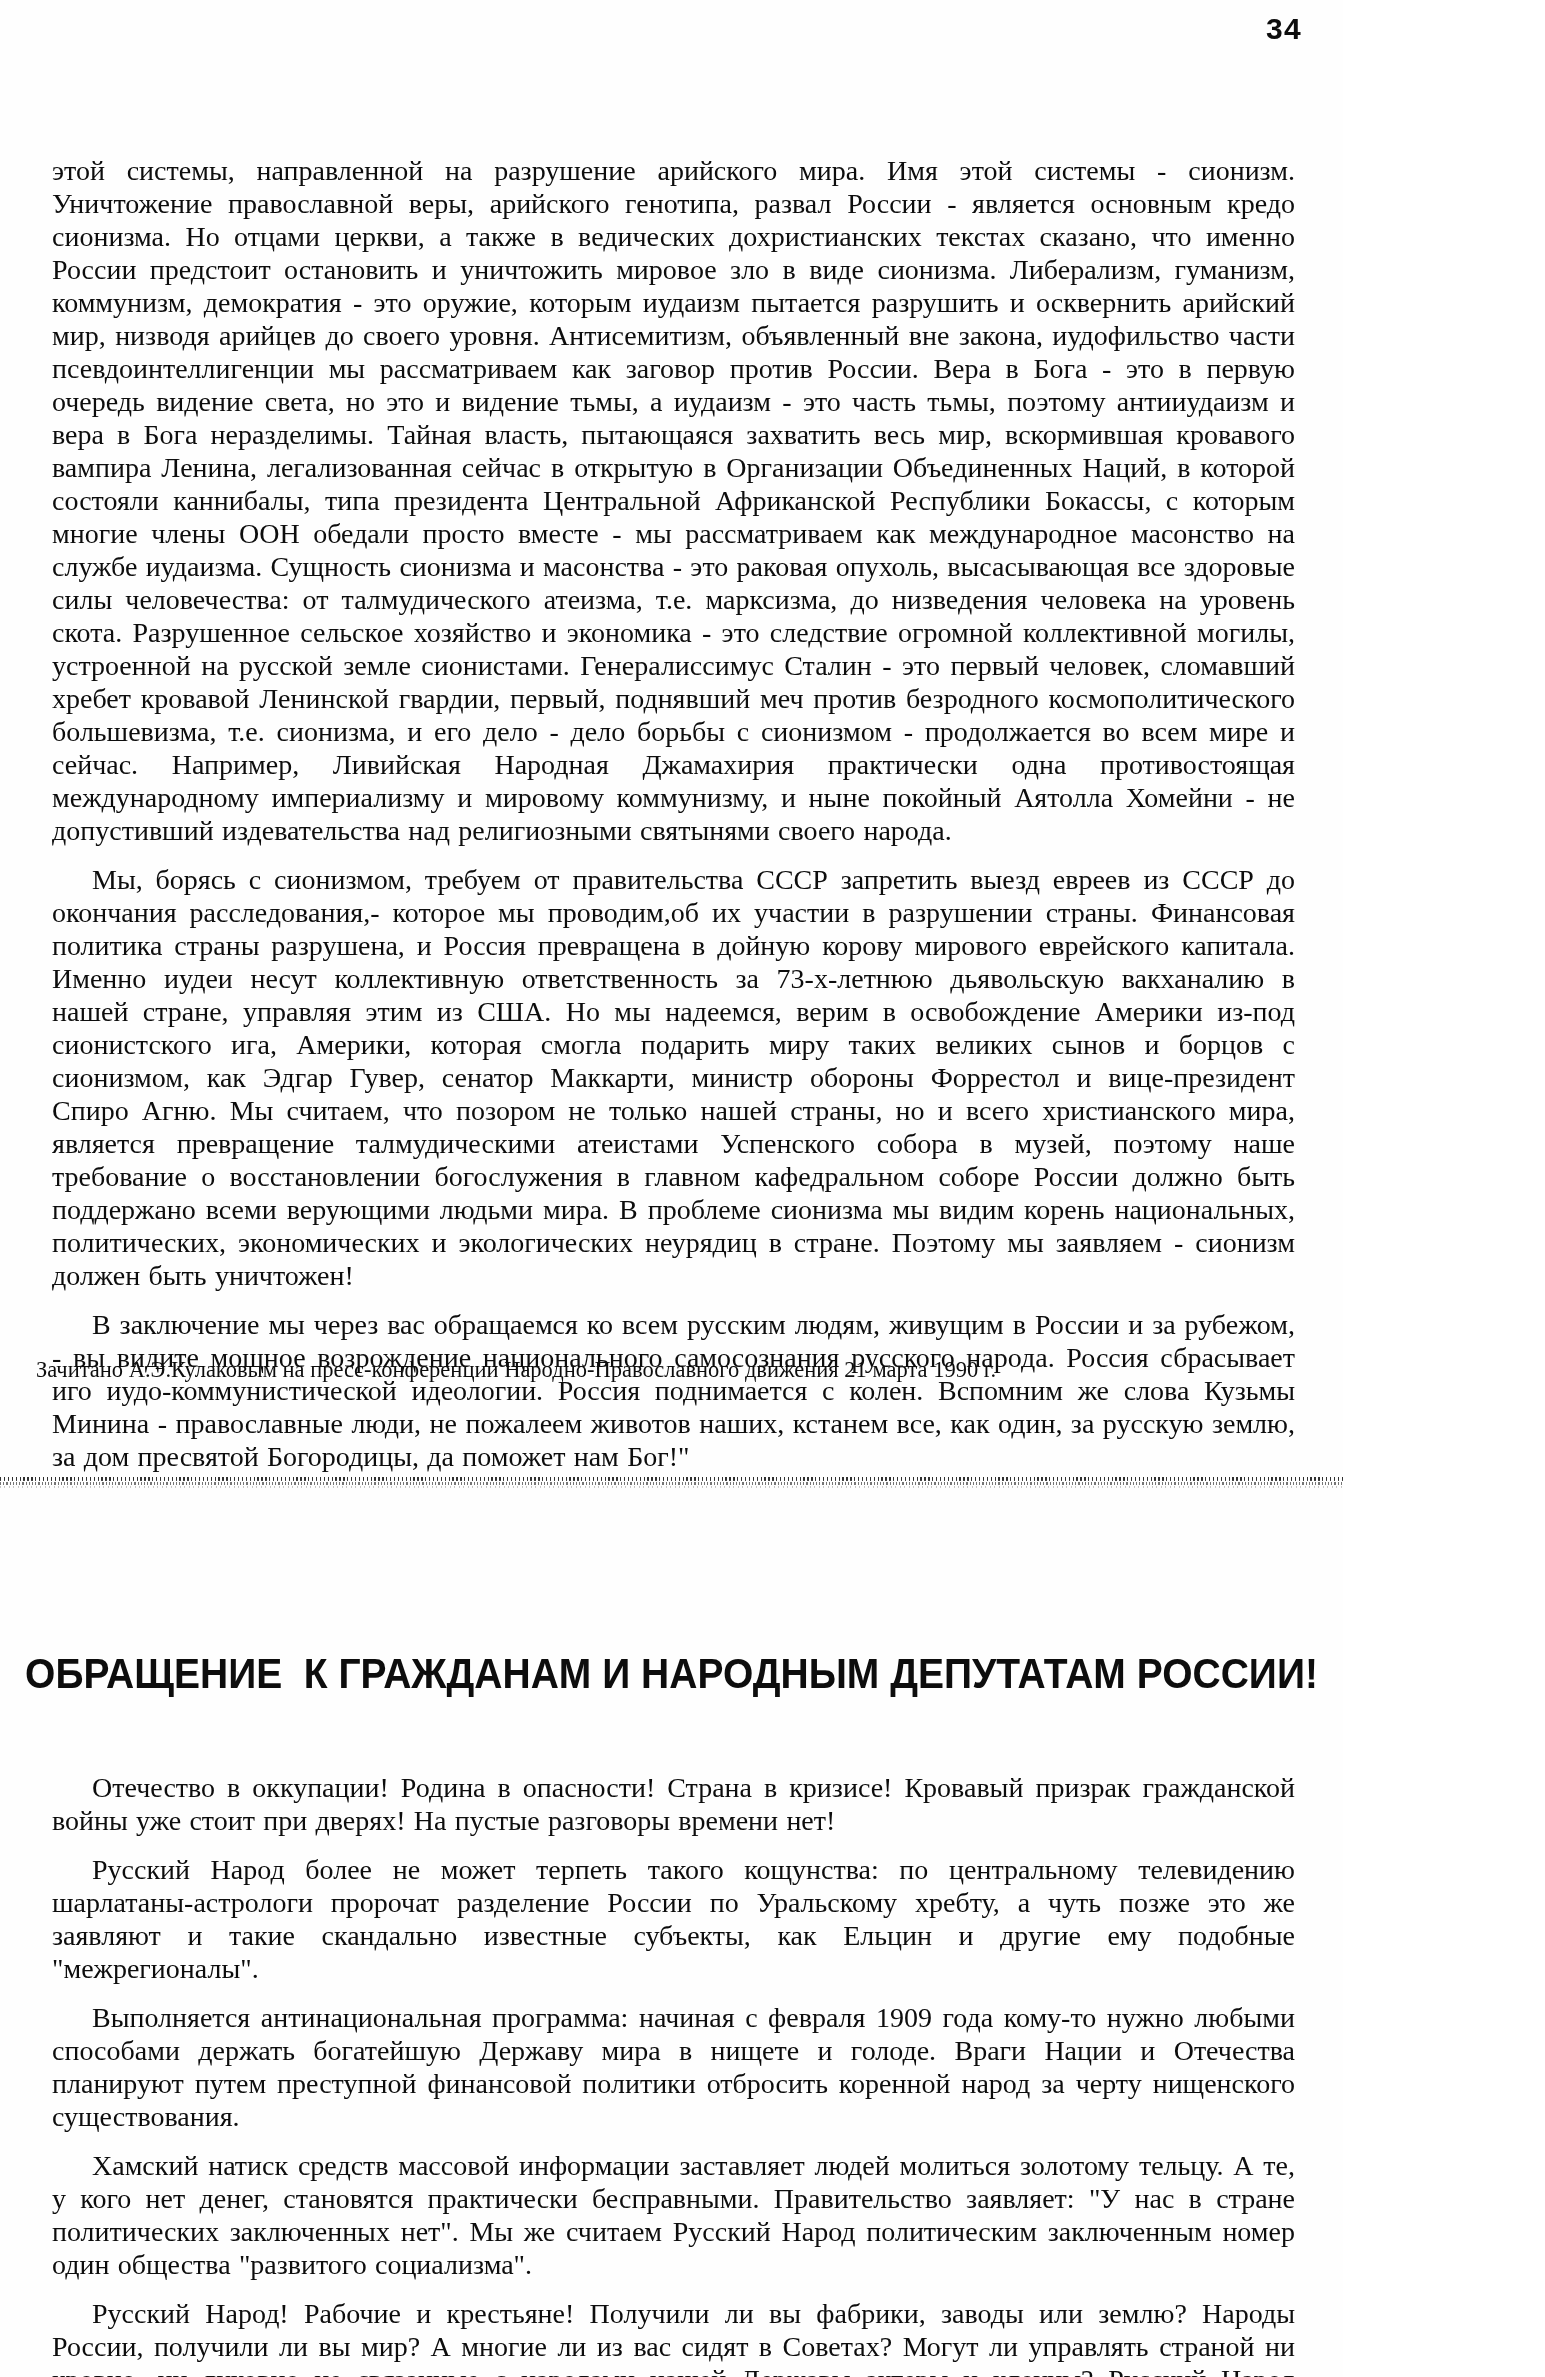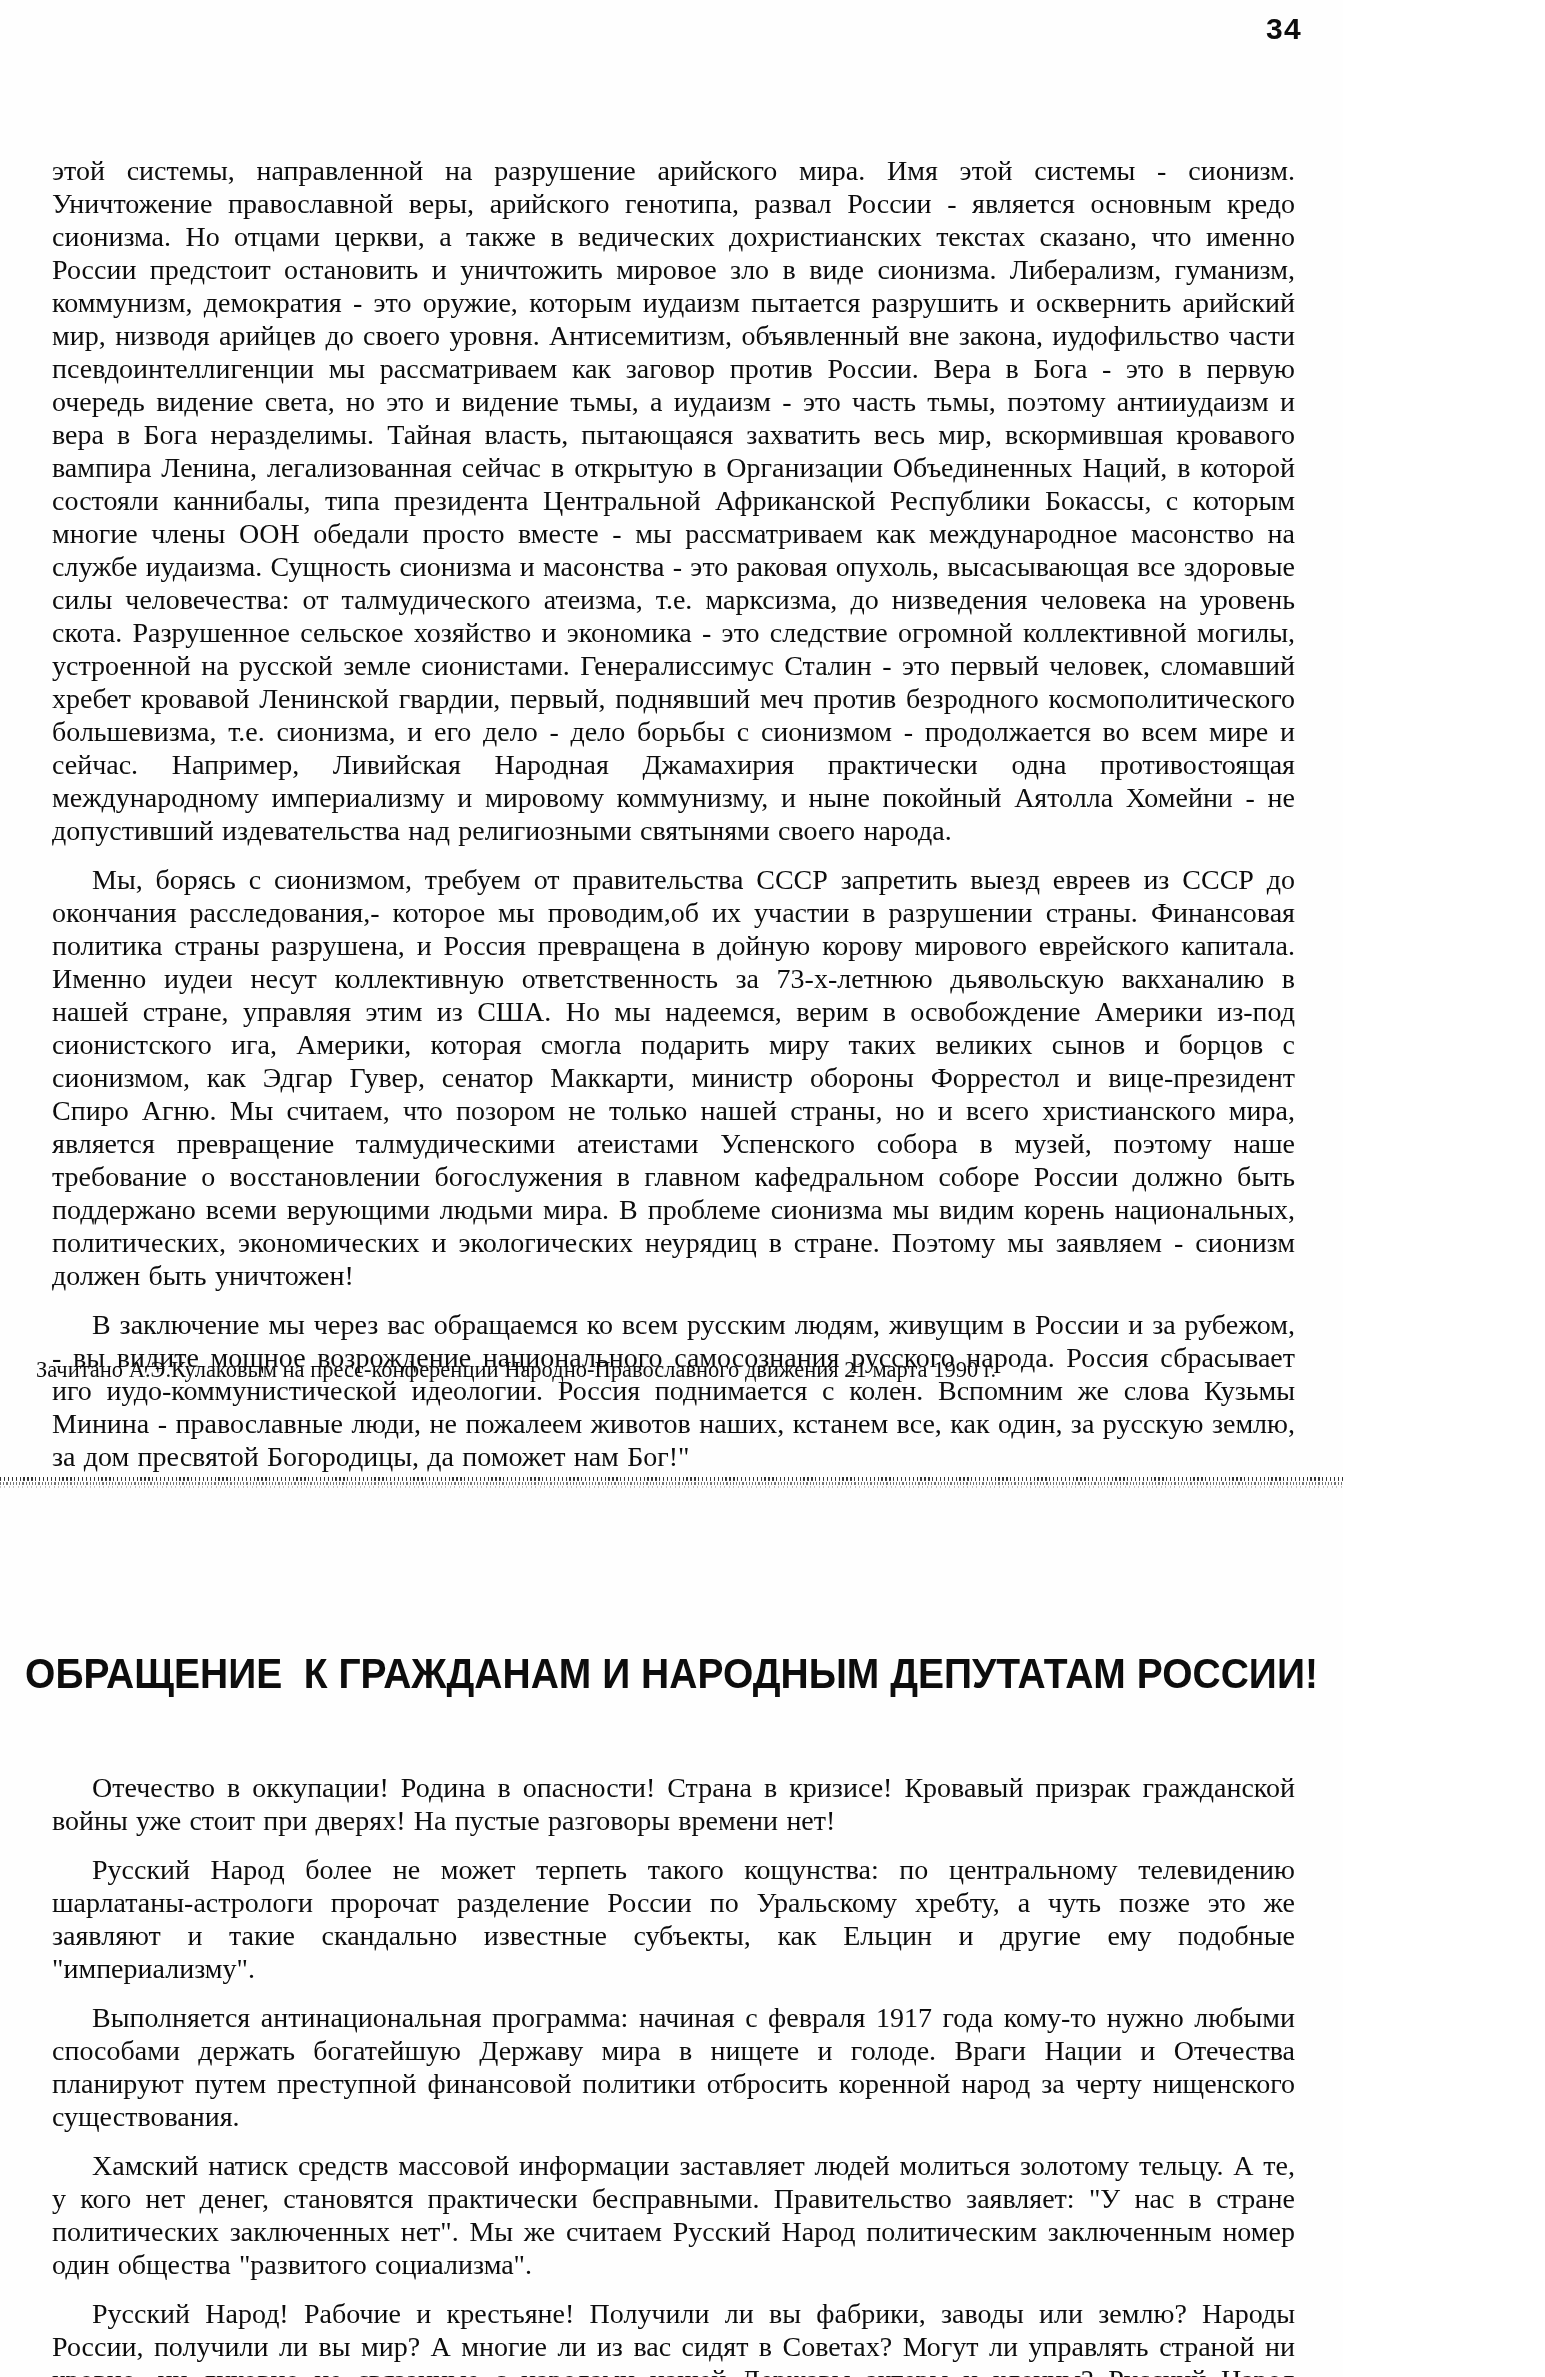--- a/index.html
+++ b/index.html
@@ -92,20 +92,20 @@
   </div>
 
   <div class="attribution">Зачитано А.Э.Кулаковым на пресс-конференции Народно-Православного движения 21 марта 1990 г.</div>
 
   <div class="separator"></div>
 
   <h1 class="appeal-title">ОБРАЩЕНИЕ  К ГРАЖДАНАМ И НАРОДНЫМ ДЕПУТАТАМ РОССИИ!</h1>
 
   <div class="sec-appeal">
     <p class="indent">Отечество в оккупации! Родина в опасности! Страна в кризисе! Кровавый призрак гражданской войны уже стоит при дверях! На пустые разговоры времени нет!</p>
-    <p class="indent">Русский Народ более не может терпеть такого кощунства: по центральному телевидению шарлатаны-астрологи пророчат разделение России по Уральскому хребту, а чуть позже это же заявляют и такие скандально известные субъекты, как Ельцин и другие ему подобные "империализму".</p>
-    <p class="indent">Выполняется антинациональная программа: начиная с февраля 1917 года кому-то нужно любыми способами держать богатейшую Державу мира в нищете и голоде. Враги Нации и Отечества планируют путем преступной финансовой политики отбросить коренной народ за черту нищенского существования.</p>
+    <p class="indent">Русский Народ более не может терпеть такого кощунства: по центральному телевидению шарлатаны-астрологи пророчат разделение России по Уральскому хребту, а чуть позже это же заявляют и такие скандально известные субъекты, как Ельцин и другие ему подобные "межрегионалы".</p>
+    <p class="indent">Выполняется антинациональная программа: начиная с февраля 1909 года кому-то нужно любыми способами держать богатейшую Державу мира в нищете и голоде. Враги Нации и Отечества планируют путем преступной финансовой политики отбросить коренной народ за черту нищенского существования.</p>
     <p class="indent">Хамский натиск средств массовой информации заставляет людей молиться золотому тельцу. А те, у кого нет денег, становятся практически бесправными. Правительство заявляет: "У нас в стране политических заключенных нет". Мы же считаем Русский Народ политическим заключенным номер один общества "развитого социализма".</p>
     <p class="indent">Русский Народ! Рабочие и крестьяне! Получили ли вы фабрики, заводы или землю? Народы России, получили ли вы мир? А многие ли из вас сидят в Советах? Могут ли управлять страной ни кровно, ни духовно не связанные с народами нашей Державы актеры и клоуны? Русский Народ представлен лишь в низших структурах исполни-</p>
   </div>
 
 </div>
 
 
 </body></html>

